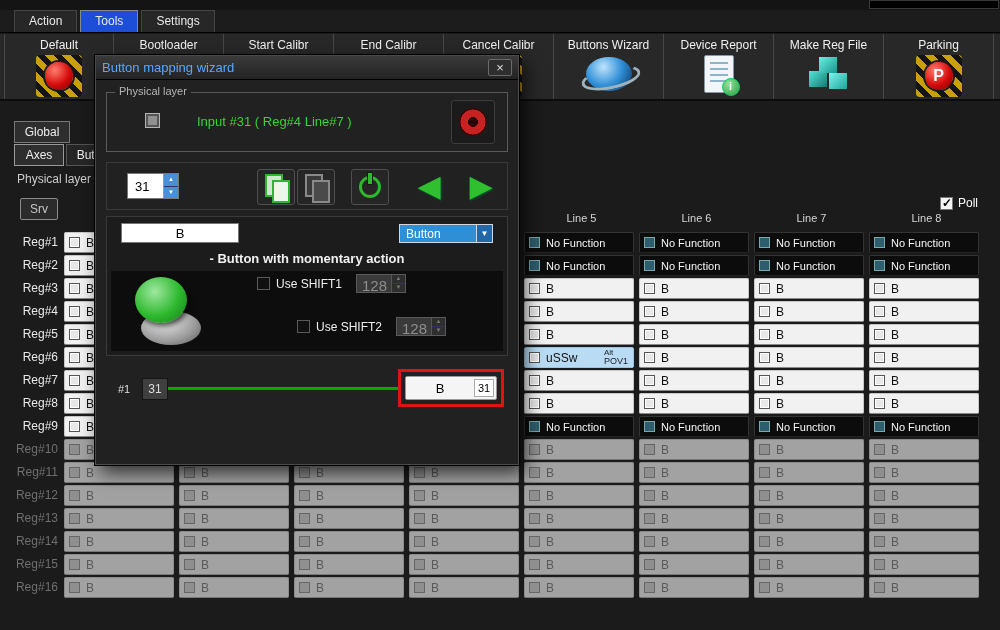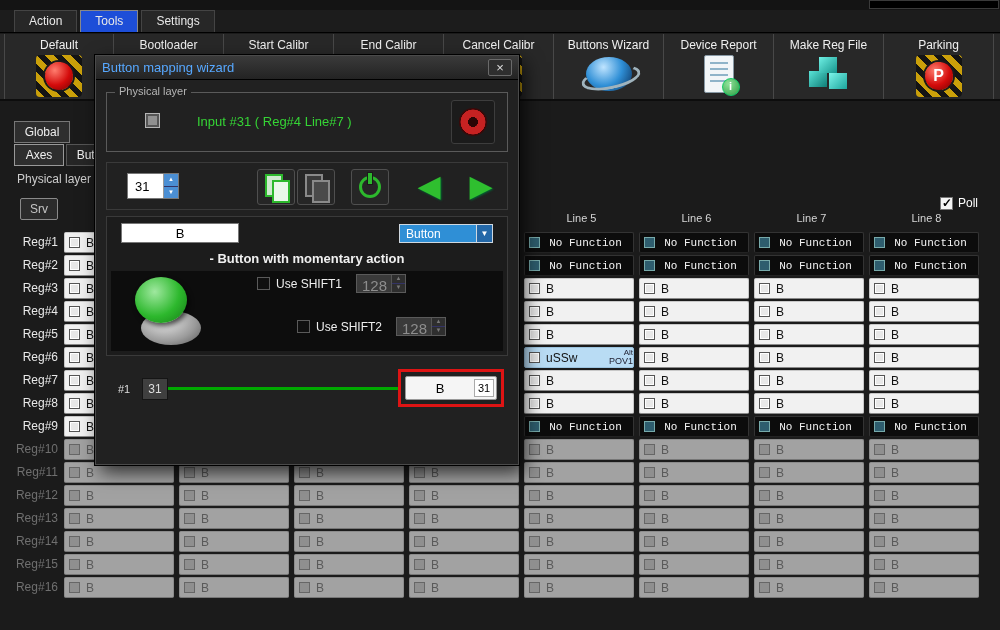--- a/index.html
+++ b/index.html
@@ -63,23 +63,23 @@
   .grid-rows { position:absolute; top:36px; left:0; width:1000px; }
   .grid-row { position:relative; height:23px; }
   .row-label { position:absolute; left:0; top:3px; width:58px; text-align:right; font-size:12px; color:#e8e8e8; }
   .grid-row.dim .row-label { color:#6f6f6f; }
   .cell { position:absolute; top:0; height:21px; width:110px; background:#f1f1f1; border:1px solid #c8c8c8; border-bottom-color:#8a8a8a;
     border-radius:2px; display:flex; align-items:center; }
   .cell-check { width:11px; height:11px; margin-left:4px; background:#e8e8e8; border:1px solid #555; box-shadow:inset 0 0 0 1px #fff; flex:none; }
   .cell-label { margin-left:6px; font-size:12px; color:#111; }
   .cell-nf { background:#0c0c0c; border-color:#333; border-bottom-color:#222; }
   .cell-nf .cell-check { background:#2e5d6e; border-color:#7aa; box-shadow:none; }
-  .cell-nf .cell-label { color:#f5f5f5; font-size:11px; flex:1; text-align:center; margin-right:8px;font-family:Liberation Mono, monospace; }
+  .cell-nf .cell-label { color:#f5f5f5; font-size:11px; flex:1; text-align:left; margin-right:8px; }
   .cell-ussw { background:#b9dcf4; border-color:#9cc4e0; }
-  .ussw-extra { margin-left:auto; text-align:right; line-height:1; color:#223; }
+  .ussw-extra { margin-left:auto; margin-right:5px; text-align:left; line-height:1; color:#223; }
   .ussw-alt { font-size:8px; display:block; }
   .ussw-pov { font-size:9px; display:block; }
   .grid-row.dim .cell { background:#a2a2a2; border-color:#8c8c8c; border-bottom-color:#777; }
   .grid-row.dim .cell-label { color:#5a5a5a; }
   .grid-row.dim .cell-check { background:#8f8f8f; border-color:#666; box-shadow:none; }
 
   
   .dialog { position:absolute; left:95px; top:55px; width:424px; height:410px; background:#212121;
     border:1px solid #4a4a4a; outline:1px solid #000; box-shadow:5px 7px 18px rgba(0,0,0,.75); z-index:10; }
   .dlg-title { height:24px; background:linear-gradient(#3a3a3a,#232323); border-bottom:1px solid #000; display:flex; align-items:center; padding:0 6px; }

